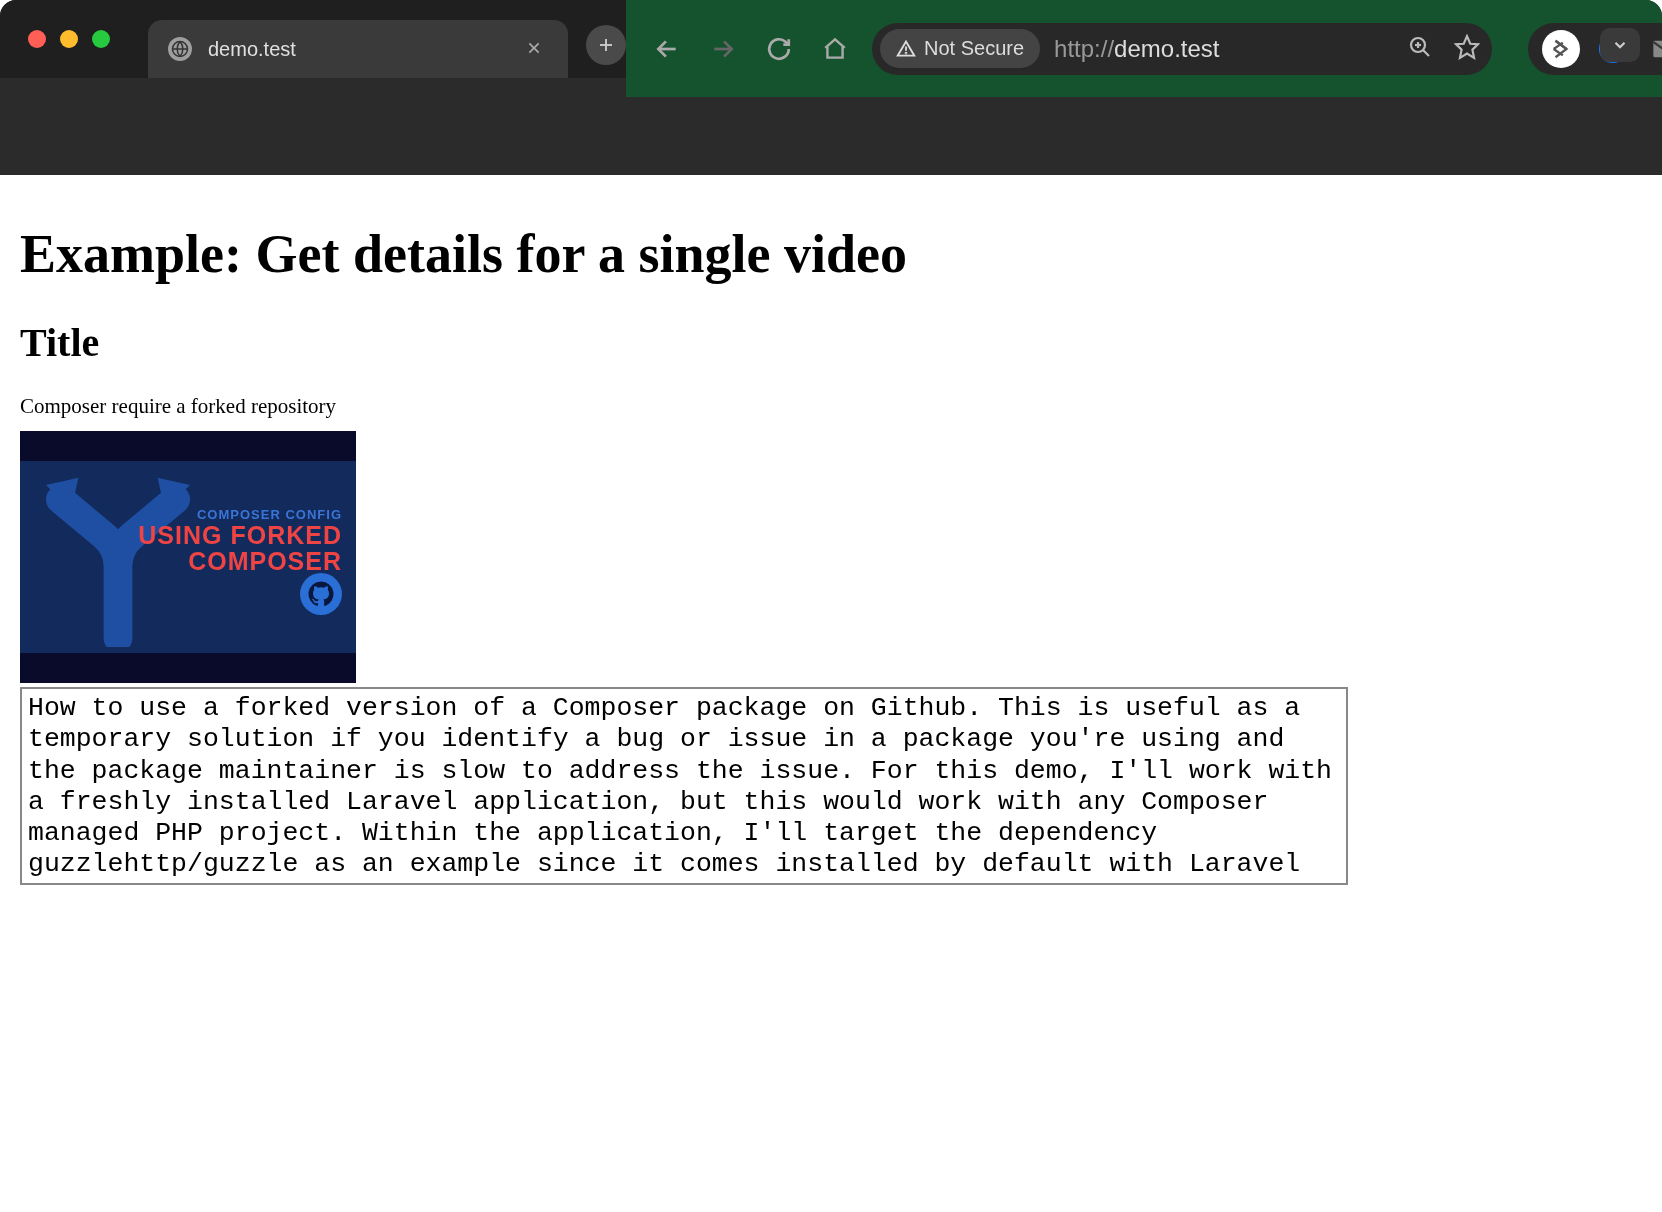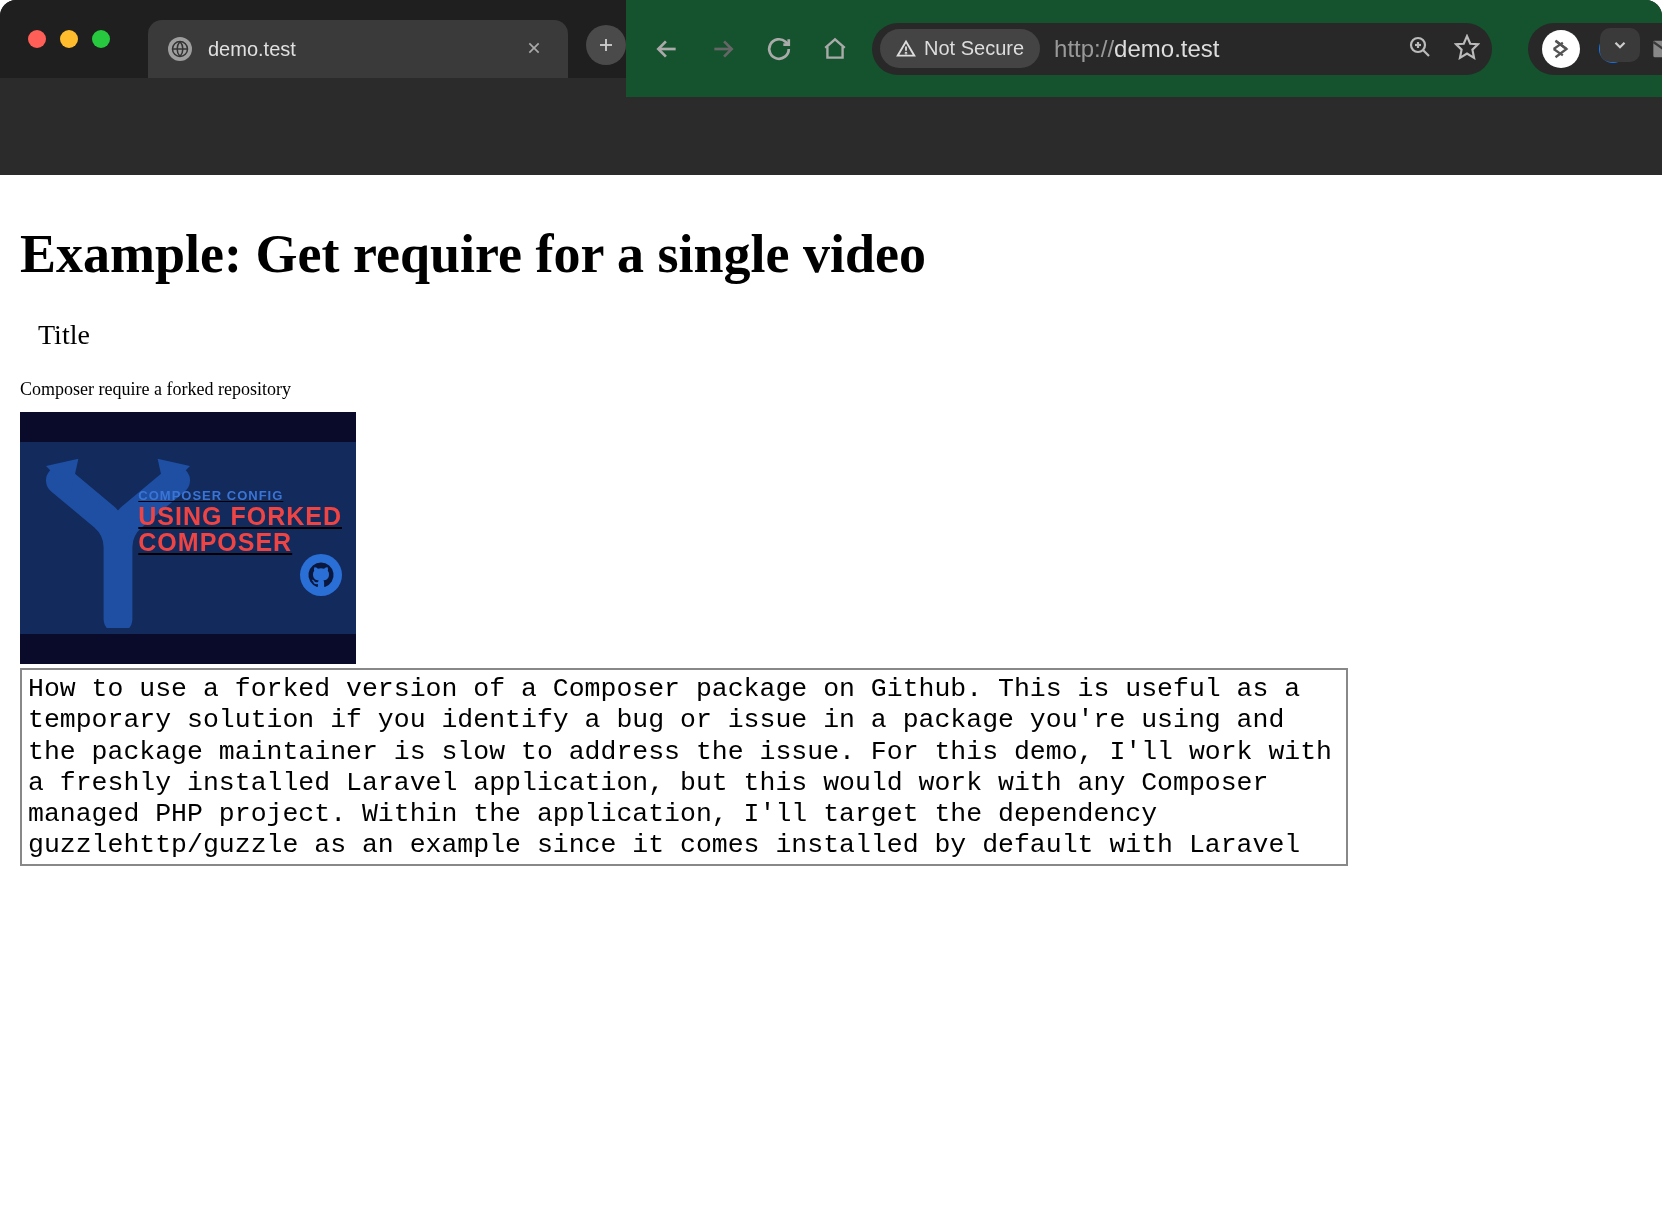--- a/index.html
+++ b/index.html
@@ -236,27 +236,27 @@
       overflow: hidden;
     }
 
     .page-content h1 {
       font-size: 54px;
       font-weight: bold;
       margin: 28px 0 28px 0;
     }
 
     .page-content h2 {
-      font-size: 28px;
-      font-weight: normal;
-      margin: 34px 0 28px 18px;
+      font-size: 40px;
+      font-weight: bold;
+      margin: 34px 0 28px 0;
     }
 
     .page-content p {
-      font-size: 18px;
+      font-size: 21px;
       margin-bottom: 12px;
     }
 
     
     .thumbnail {
       width: 336px;
       height: 252px;
       background: #0a0a2a;
       position: relative;
       overflow: hidden;
@@ -277,22 +277,22 @@
       left: 8px;
       top: 6px;
       width: 180px;
       height: 180px;
     }
 
     .thumb-text {
       position: absolute;
       right: 14px;
       top: 46px;
+      text-align: right;
       font-family: Arial, sans-serif;
-      text-decoration: underline;
     }
 
     .thumb-text .small {
       color: #3a75d6;
       font-size: 13px;
       font-weight: bold;
       letter-spacing: 1px;
     }
 
     .thumb-text .big {
@@ -492,21 +492,21 @@
       <svg width="8" height="26" viewBox="0 0 6 24" fill="currentColor">
           <circle cx="3" cy="4" r="2.2"></circle>
           <circle cx="3" cy="12" r="2.2"></circle>
           <circle cx="3" cy="20" r="2.2"></circle>
         </svg>
     </div>
   </div>
 </div>
 
 <div class="page-content">
-  <h1>Example: Get require for a single video</h1>
+  <h1>Example: Get details for a single video</h1>
 
   <h2>Title</h2>
   <p>Composer require a forked repository</p>
 
   <div class="thumbnail">
     <div class="thumb-inner">
       <svg class="thumb-arrow" viewBox="0 0 100 100">
         <path d="M50 95 L50 55 Q50 45 42 38 L18 18 M50 55 Q50 45 58 38 L82 18" stroke="#1e4fa3" stroke-width="16" fill="none" stroke-linecap="round"></path>
         <polygon points="10,10 28,6 24,24" fill="#1e4fa3"></polygon>
         <polygon points="90,10 72,6 76,24" fill="#1e4fa3"></polygon>

